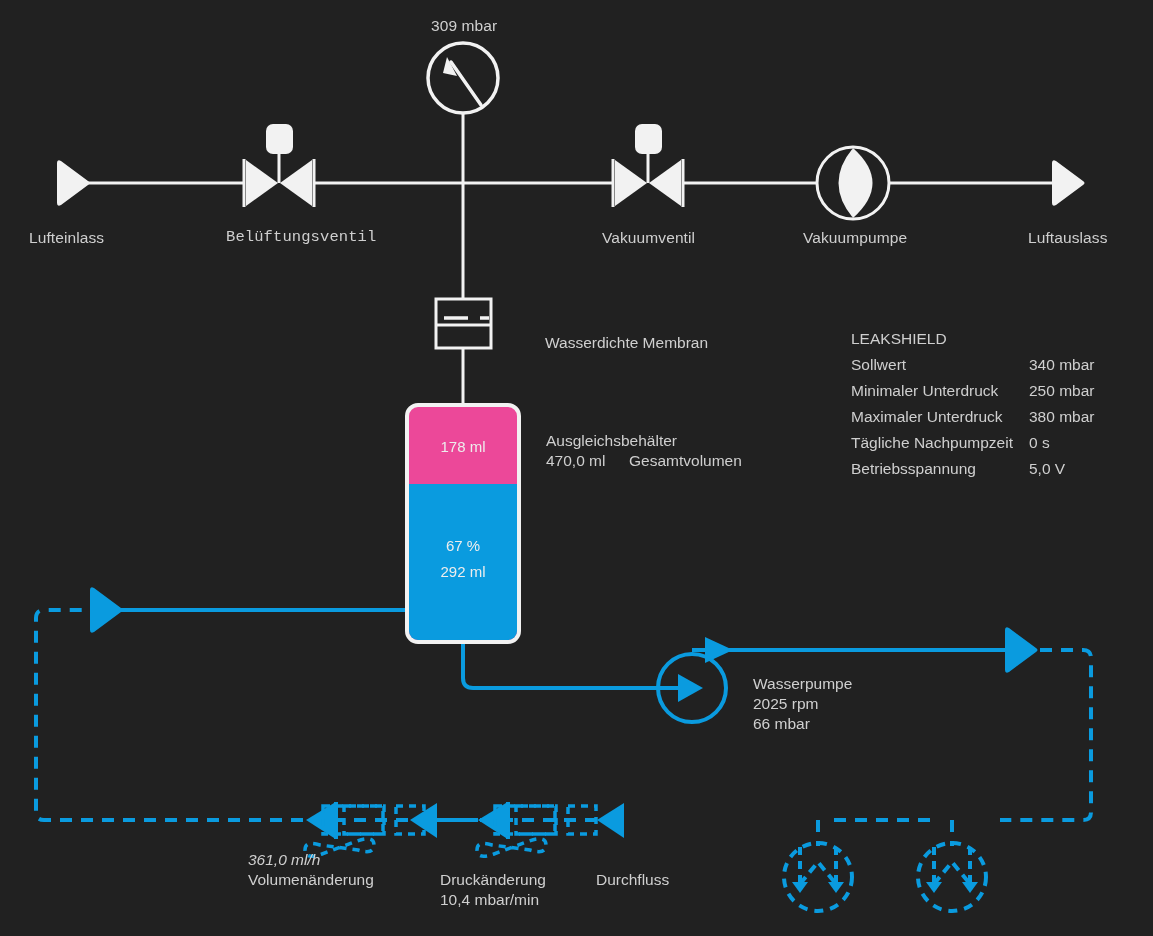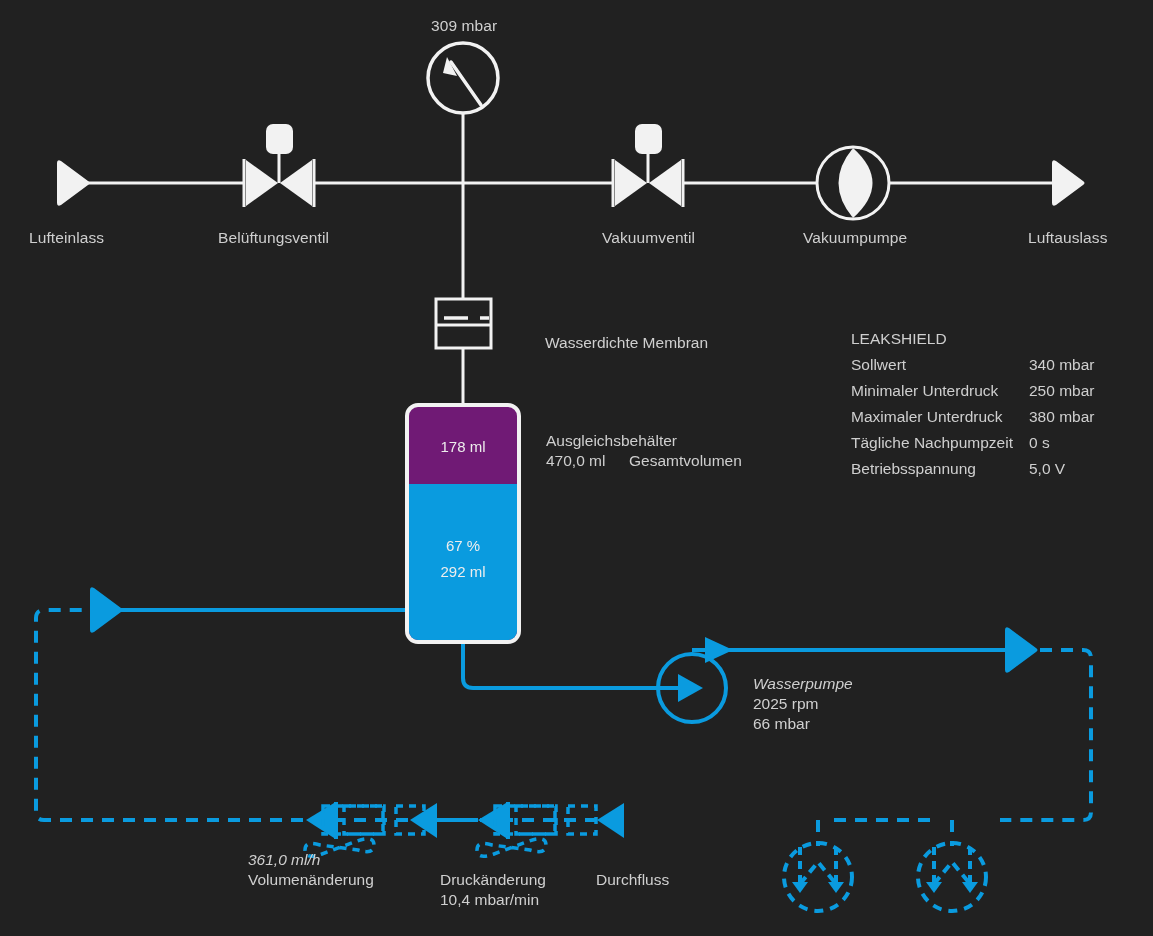--- a/index.html
+++ b/index.html
@@ -84,21 +84,21 @@
     position: absolute;
     font-size: 15.5px;
     color: #cfcfcf;
     line-height: 20px;
     white-space: nowrap;
   }
   .tank-box {
     position: absolute;
     border: 4px solid #f2f2f2;
     border-radius: 13px;
-    background: #701a75;
+    background: #ec4899;
     overflow: hidden;
   }
   .tank-fill {
     position: absolute;
     left: 0; right: 0; bottom: 0;
     background: #0a9bdf;
   }
   .tank-txt {
     position: absolute;
     width: 100%;
@@ -254,21 +254,21 @@
   <div class="tank-box" style="left:405px; top:403px; width:116px; height:241px;">
     <div class="tank-fill" style="height:67%;"></div>
     <div class="tank-txt" style="top:31px;">178 ml</div>
     <div class="tank-txt" style="top:130px;">67 %</div>
     <div class="tank-txt" style="top:156px;">292 ml</div>
   </div>
 
   <div class="lbl" style="left:431px; top:18px;">309 mbar</div>
 
   <div class="lbl" style="left:29px; top:230px;">Lufteinlass</div>
-  <div class="lbl" style="left:218px; top:230px;">Belüftungsventil</div>
+  <div class="lbl" style="left:226px; top:230px;font-family:Liberation Mono, monospace;">Belüftungsventil</div>
   <div class="lbl" style="left:602px; top:230px;">Vakuumventil</div>
   <div class="lbl" style="left:803px; top:230px;">Vakuumpumpe</div>
   <div class="lbl" style="left:1028px; top:230px;">Luftauslass</div>
 
   <div class="block-text" style="left:545px; top:330px;">Wasserdichte Membran</div>
 
   <div class="panel" style="left:851px; top:330px;">
     <div class="panel-title">LEAKSHIELD</div>
     <div class="panel-row">
       <span class="panel-key">Sollwert</span>
@@ -289,21 +289,21 @@
     <div class="panel-row">
       <span class="panel-key">Betriebsspannung</span>
       <span class="panel-val">5,0 V</span>
     </div>
   </div>
 
   <div class="tank-label-col" style="left:546px; top:430px;">Ausgleichsbehälter</div>
   <div class="tank-label-col" style="left:546px; top:450px;">470,0 ml</div>
   <div class="tank-label-col" style="left:629px; top:450px;">Gesamtvolumen</div>
 
-  <div class="pump-text" style="left:753px; top:674px;font-style:italic;">Wasserpumpe</div>
+  <div class="pump-text" style="left:753px; top:674px;">Wasserpumpe</div>
   <div class="pump-text" style="left:753px; top:694px;">2025 rpm</div>
   <div class="pump-text" style="left:753px; top:714px;">66 mbar</div>
 
   <div class="meas-group" style="left:248px; top:868px;">Volumenänderung</div>
   <div class="meas-group" style="left:248px; top:848px;font-style:italic;">361,0 ml/h</div>
 
   <div class="meas-group" style="left:440px; top:868px;">Druckänderung</div>
   <div class="meas-group" style="left:440px; top:888px;">10,4 mbar/min</div>
 
   <div class="meas-group" style="left:596px; top:868px;">Durchfluss</div>

